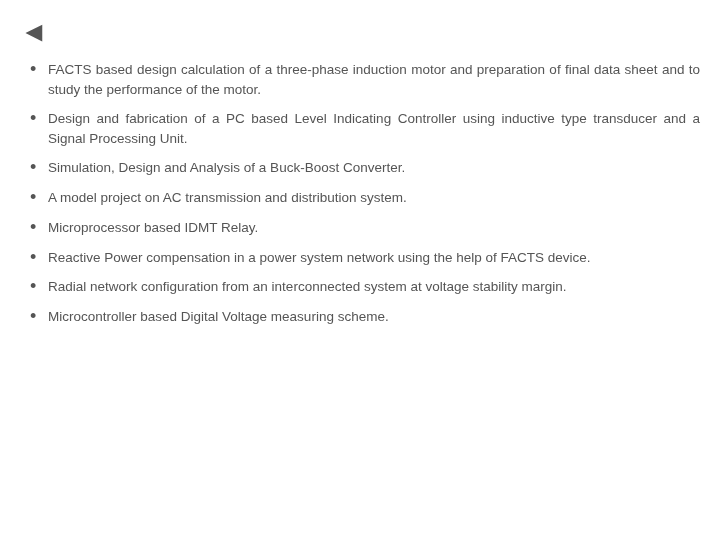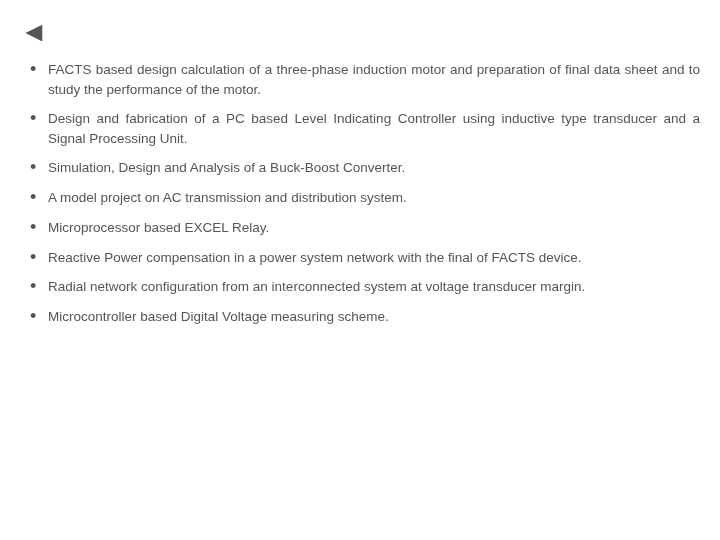--- a/index.html
+++ b/index.html
@@ -80,28 +80,28 @@
       <li>
         <span class="bullet-dot">•</span>
         <span class="bullet-text">Simulation, Design and Analysis of a Buck-Boost Converter.</span>
       </li>
       <li>
         <span class="bullet-dot">•</span>
         <span class="bullet-text">A model project on AC transmission and distribution system.</span>
       </li>
       <li>
         <span class="bullet-dot">•</span>
-        <span class="bullet-text">Microprocessor based EXCEL Relay.</span>
+        <span class="bullet-text">Microprocessor based IDMT Relay.</span>
       </li>
       <li>
         <span class="bullet-dot">•</span>
-        <span class="bullet-text">Reactive Power compensation in a power system network with the final of FACTS device.</span>
+        <span class="bullet-text">Reactive Power compensation in a power system network using the help of FACTS device.</span>
       </li>
       <li>
         <span class="bullet-dot">•</span>
-        <span class="bullet-text">Radial network configuration from an interconnected system at voltage transducer margin.</span>
+        <span class="bullet-text">Radial network configuration from an interconnected system at voltage stability margin.</span>
       </li>
       <li>
         <span class="bullet-dot">•</span>
         <span class="bullet-text">Microcontroller based Digital Voltage measuring scheme.</span>
       </li>
     </ul>
 </div>
 
 </body></html>

